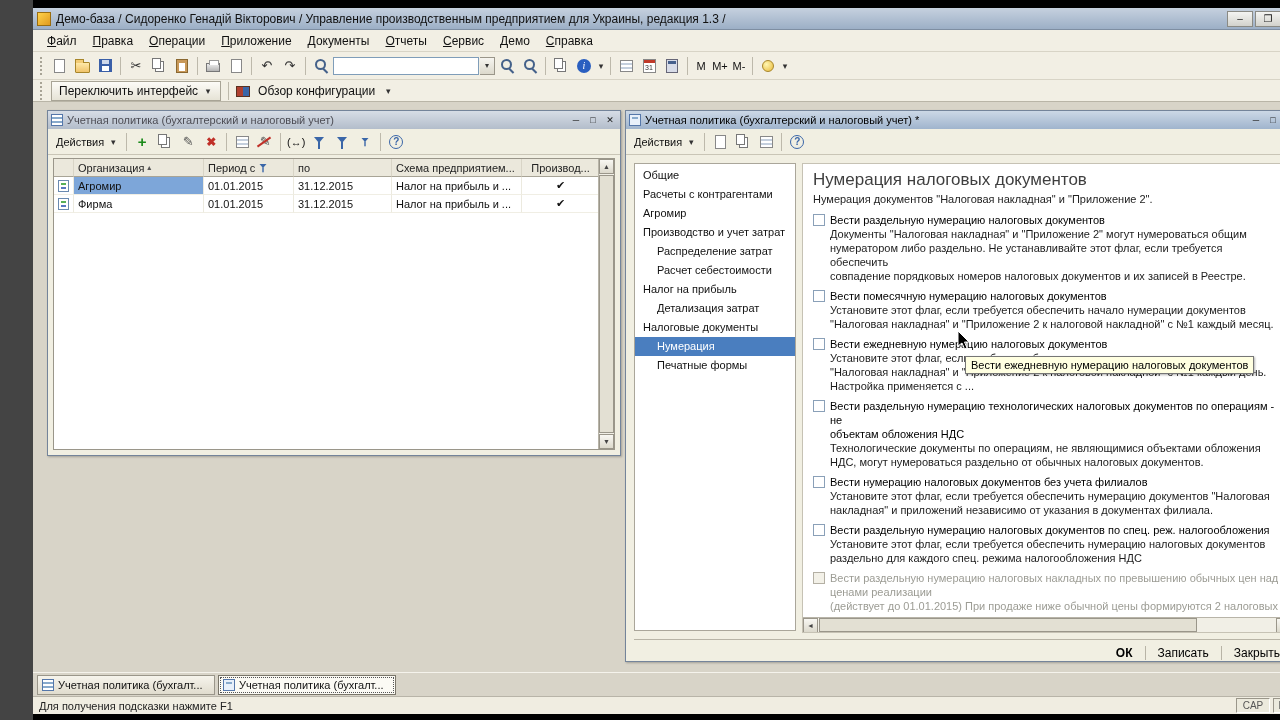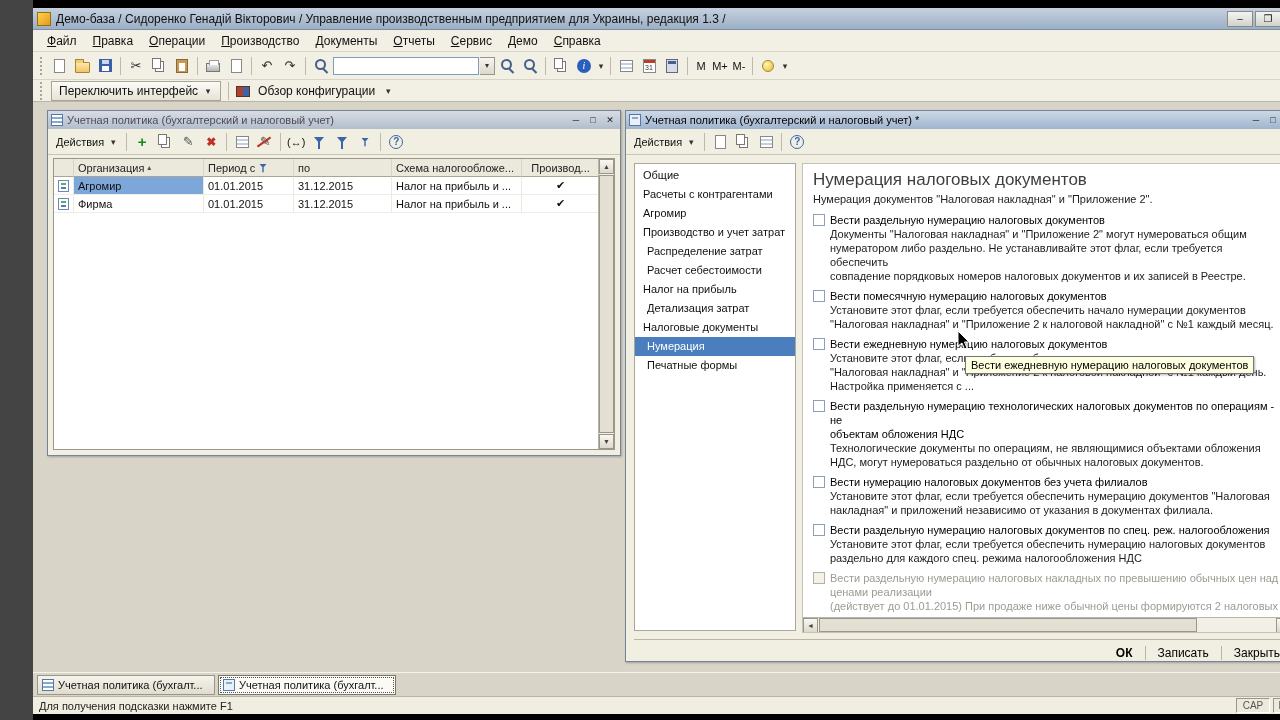--- a/index.html
+++ b/index.html
@@ -98,21 +98,21 @@
   .sortg { font-size:8px; color:#555; }
   .minifun { transform:scale(.7); }
   .vsb { position:absolute; right:0; top:0; bottom:0; width:16px; background:#f1efe6; border-left:1px solid #b8b4a8; }
   .sbtn { position:absolute; left:0; width:15px; height:15px; background:linear-gradient(#f8f7f2,#dcd9cc); border:1px solid #9a968a; font-size:7px; line-height:13px; text-align:center; color:#444; }
   .vsb .up { top:0; } .vsb .down { bottom:0; }
   .vthumb { position:absolute; left:0; top:16px; bottom:16px; width:15px; background:#e3e0d3; border:1px solid #9a968a; }
 
   
   .navbox { position:absolute; left:8px; top:52px; width:162px; height:468px; background:#fff; border:1px solid #aaa69a; font-size:11px; padding-top:2px; overflow:hidden; }
   .navitem { height:19px; line-height:19px; padding-left:8px; color:#111; white-space:nowrap; }
-  .navitem.i1 { padding-left:12px; }
+  .navitem.i1 { padding-left:22px; }
   .navitem.sel { background:#4a7ebf; color:#fff; }
   .contentbox { position:absolute; left:176px; top:52px; right:8px; height:470px; background:#fff; border:1px solid #c6c2b4; overflow:hidden; }
   .cinner { padding:6px 10px 0 10px; }
   .h1 { font-size:17px; color:#3f3f3f; margin-bottom:3px; }
   .sub { font-size:11px; color:#222; margin-bottom:8px; }
   .group { margin-bottom:6px; }
   .group-head { display:flex; align-items:flex-start; gap:5px; font-size:11px; line-height:14px; color:#000; }
   .cb { flex:none; width:12px; height:12px; background:#fff; border:1px solid #8aa0b8; margin-top:1px; }
   .cb-label { white-space:pre-line; }
   .group-desc { margin-left:17px; font-size:11px; line-height:14px; color:#1c1c1c; white-space:pre-line; }
@@ -151,21 +151,21 @@
         <span class="wc">–</span>
         <span class="wc">❐</span>
         <span class="wc close">✕</span>
       </span>
     </div>
 
     <div class="menubar">
       <span class="mi">Файл</span>
       <span class="mi">Правка</span>
       <span class="mi">Операции</span>
-      <span class="mi">Производство</span>
+      <span class="mi">Приложение</span>
       <span class="mi">Документы</span>
       <span class="mi">Отчеты</span>
       <span class="mi">Сервис</span>
       <span class="mi">Демо</span>
       <span class="mi">Справка</span>
     </div>
 
     <div class="toolbar1">
       <span class="grip"></span>
       <span class="ti">
@@ -300,21 +300,21 @@
             <span class="tc c0"></span>
             <span class="tc c1">
                 <span>Организация</span>
                 <span class="sortg">▴</span>
               </span>
             <span class="tc c2">
                 <span>Период с</span>
                 <span class="funnel minifun"></span>
               </span>
             <span class="tc c3">по</span>
-            <span class="tc c4">Схема налогообложе...</span>
+            <span class="tc c4">Схема предприятием...</span>
             <span class="tc c5">Производ...</span>
           </div>
           <div class="tbody">
             <div class="trow">
               <span class="tc c0">
                   <span class="rowic"></span>
                 </span>
               <span class="tc c1 sel">Агромир</span>
               <span class="tc c2">01.01.2015</span>
               <span class="tc c3">31.12.2015</span>

